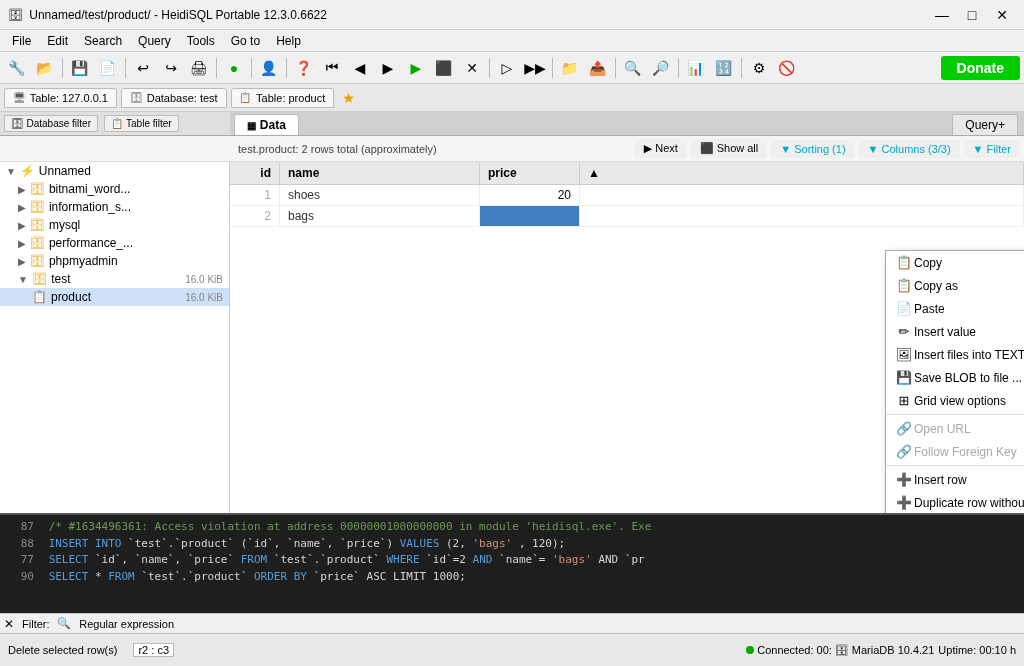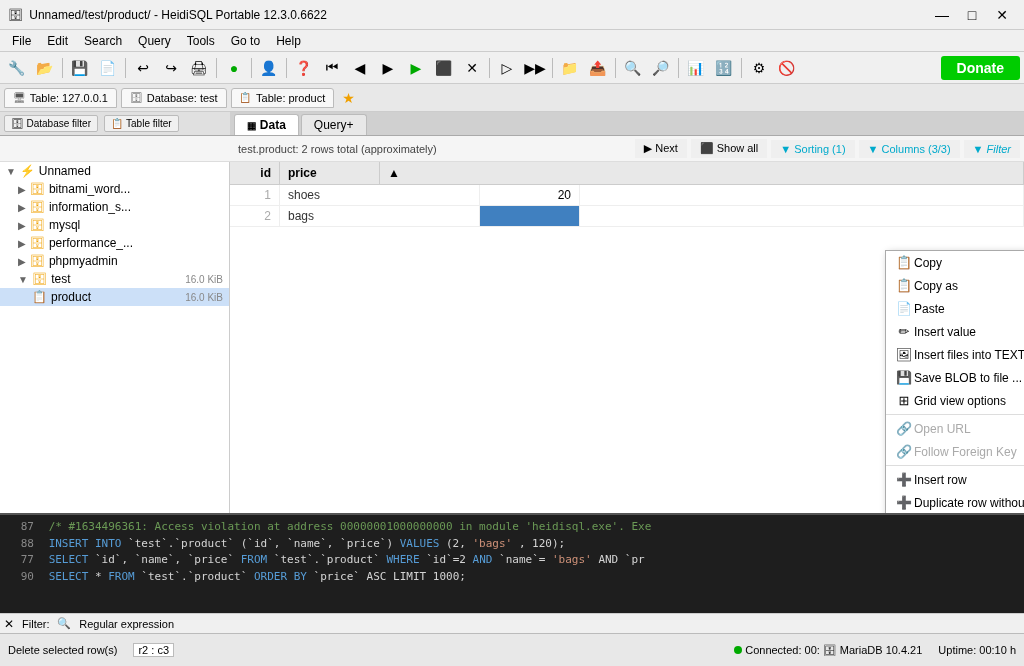--- a/index.html
+++ b/index.html
@@ -162,40 +162,40 @@
     <div style="width:230px; background:#e0e0e0; display:flex; align-items:center; padding:0 4px; font-size:11px; gap:6px;">
       <span style="cursor:pointer; padding:2px 6px; background:#f0f0f0; border:1px solid #bbb; border-radius:2px; font-size:10px;">
         <span>🗄</span>
         <span>Database filter</span>
       </span>
       <span style="cursor:pointer; padding:2px 6px; background:#f0f0f0; border:1px solid #bbb; border-radius:2px; font-size:10px;">
         <span>📋</span>
         <span>Table filter</span>
       </span>
     </div>
-    <div style="flex:1; display:flex; align-items:flex-end; padding: 0 4px;">
+    <div style="flex:1; display:flex; align-items:flex-end; padding: 0 4px; justify-content: space-between;">
       <div class="data-tab active">
         <span style="font-size:10px;">▦</span>
         <span>Data</span>
       </div>
       <div class="data-tab inactive">
         <span>Query+</span>
       </div>
     </div>
   </div>
 
   <div style="background:#f5f5f5; height:26px; display:flex; align-items:center; padding:0 4px; border-bottom:1px solid #ddd; font-size:11px; gap:8px;">
     <div style="width:226px;"></div>
     <span style="color:#444;">test.product: 2 rows total (approximately)</span>
     <span style="margin-left:auto; display:flex; gap:4px; align-items:center;">
       <button class="nav-btn">▶ <span>Next</span></button>
       <button class="nav-btn">⬛ <span>Show all</span></button>
       <button class="nav-btn" style="color:#00aacc;">▼ <span>Sorting (1)</span></button>
       <button class="nav-btn" style="color:#00aacc;">▼ <span>Columns (3/3)</span></button>
-      <button class="nav-btn" style="color:#00aacc;font-style:italic;">▼ <span>Filter</span></button>
+      <button class="nav-btn" style="color:#00aacc;">▼ <span>Filter</span></button>
     </span>
   </div>
 
   <div style="display:flex; flex:1; overflow:hidden;">
 
     <div id="sidebar">
       <div class="tree-item">
         <span class="tree-arrow">▼</span>
         <span>⚡</span>
         <span>Unnamed</span>
@@ -235,20 +235,21 @@
         <span style="color:#0066cc;">📋</span>
         <span>product</span>
         <span class="size-label">16.0 KiB</span>
       </div>
     </div>
 
     <div id="gridarea">
 
       <div class="grid-header">
         <div class="grid-header-cell" style="min-width:50px; text-align:right;">id</div>
+        <div class="grid-header-cell" style="min-width:200px;">name</div>
         <div class="grid-header-cell" style="min-width:100px;">price</div>
         <div class="grid-header-cell" style="flex:1;">▲</div>
       </div>
 
       <div class="grid-row">
         <div class="grid-cell" style="min-width:50px; text-align:right; color:#aaa;">1</div>
         <div class="grid-cell" style="min-width:200px; color:#333;">shoes</div>
         <div class="grid-cell" style="min-width:100px; text-align:right;">20</div>
         <div class="grid-cell" style="flex:1;"></div>
       </div>
@@ -363,21 +364,21 @@
   <div id="bottombar">
     <button style="background:none; border:none; cursor:pointer; font-size:12px;">✕</button>
     <span>Filter:</span>
     <span>🔍</span>
     <span>Regular expression</span>
   </div>
 
   <div id="statusbar">
     <span>Delete selected row(s)</span>
     <span style="border: 1px solid #bbb; padding: 0 4px; background:#fff;">r2 : c3</span>
-    <span style="margin-left:auto; display:flex; gap:16px; align-items:center;">
+    <span style="margin-left:auto; display:flex; gap:4px; align-items:center;">
       <span style="display:flex;align-items:center;gap:3px;">
         <span class="status-dot"></span>
         <span>Connected: 00:</span>
         <span>🗄</span>
         <span>MariaDB 10.4.21</span>
       </span>
       <span>Uptime: 00:10 h</span>
     </span>
   </div>
 </div>

